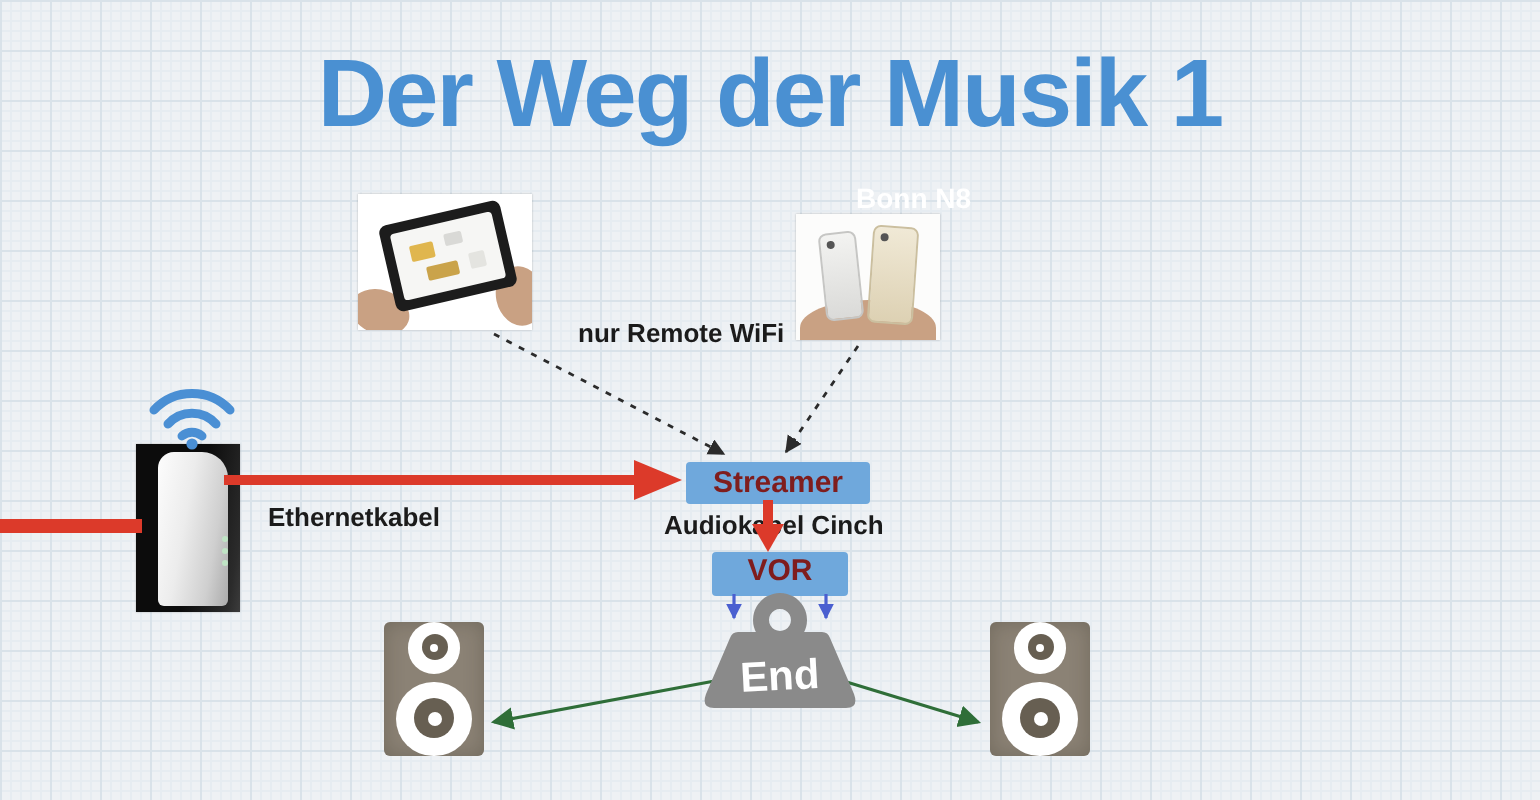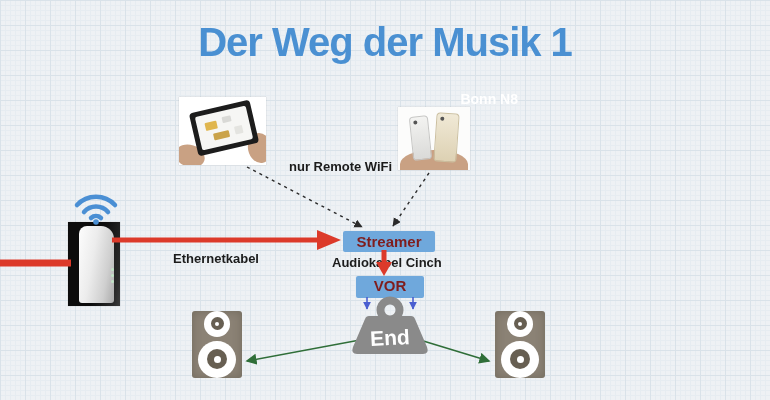--- a/index.html
+++ b/index.html
@@ -9,60 +9,60 @@
     background-color:#eef1f4;
     background-image:
       linear-gradient(#d9e2e9 1px, transparent 1px),
       linear-gradient(90deg, #d9e2e9 1px, transparent 1px),
       linear-gradient(#e6ecf1 1px, transparent 1px),
       linear-gradient(90deg, #e6ecf1 1px, transparent 1px);
     background-size:25px 25px, 25px 25px, 5px 5px, 5px 5px;
   }
   .title {
     position:absolute; left:0; right:0; top:20px; text-align:center;
-    font-size:40px; font-weight:bold; color:#4a90d2; letter-spacing:-1px;
+    font-size:48px; font-weight:bold; color:#4a90d2; letter-spacing:-1px;
   }
   .photo { position:absolute; background:#fff; box-shadow:0 0 1px rgba(0,0,0,.25); }
 
   
   .tablet-photo { left:179px; top:97px; width:87px; height:68px; overflow:hidden; }
   .tablet-body { position:absolute; left:14px; top:9px; width:62px; height:44px;
     background:#1c1c1c; border-radius:4px; transform:rotate(-13deg); }
   .tablet-screen { position:absolute; left:5px; top:5px; right:5px; bottom:5px;
     background:#f6f6f4; border-radius:2px; }
   .blob { position:absolute; border-radius:1px; }
   .hand { position:absolute; background:#c9a183; border-radius:50%; }
 
   
   .phones-photo { left:398px; top:107px; width:72px; height:63px; background:#fcfcfb; overflow:hidden; }
   .phone { position:absolute; border-radius:4px; }
   .phone-left { left:13px; top:9px; width:17px; height:42px; transform:rotate(-6deg);
     background:linear-gradient(#f3f3f1,#dadad8); border:1px solid #c6c6c4; }
   .phone-right { left:37px; top:6px; width:21px; height:47px; transform:rotate(4deg);
     background:linear-gradient(#f0e9d6,#ddd1b3); border:1px solid #cbbf9f; }
   .cam { position:absolute; left:3px; top:3px; width:4px; height:4px; border-radius:50%; background:#555; }
-  .phone-caption { position:absolute; left:428px; top:91px; width:90px; text-align:right;
+  .phone-caption { position:absolute; left:428px; top:91px; width:90px; text-align:left;
     color:#ffffff; font-weight:bold; font-size:14px; }
 
   
   .router-photo { left:68px; top:222px; width:52px; height:84px;
     background:linear-gradient(100deg,#0c0c0c 55%, #2b2b2b 90%, #3c3c3c); overflow:hidden; }
   .router-slab { position:absolute; left:11px; top:4px; width:35px; height:77px;
     border-radius:8px 13px 3px 3px;
     background:linear-gradient(100deg,#fdfdfd 0%, #ececec 40%, #cfcfcf 75%, #ababab 100%); }
   .router-leds { position:absolute; right:6px; bottom:20px; width:3px; }
   .led { width:3px; height:3px; border-radius:50%; background:#bfe3c4; margin-bottom:3px; }
 
   
   .wifi { position:absolute; left:72px; top:188px; }
 
   
   .lbl { position:absolute; font-weight:bold; color:#1b1b1b; font-size:13px; white-space:nowrap; }
   .lbl-remote { left:289px; top:159px; }
-  .lbl-ethernet { left:134px; top:251px;margin-left:39px; }
+  .lbl-ethernet { left:134px; top:251px; }
   .lbl-audio { left:332px; top:255px; }
 
   
   .node { position:absolute; background:#6fa8dc; color:#7f1d1d; font-weight:bold;
     text-align:center; border-radius:2px; font-size:15px; }
   .node-streamer { left:343px; top:231px; width:92px; height:21px; line-height:21px; }
   .node-vor { left:356px; top:276px; width:68px; height:22px; line-height:20px; }
 
   
   .speaker { position:absolute; width:50px; height:67px; background:#8b8275; border-radius:3px;

